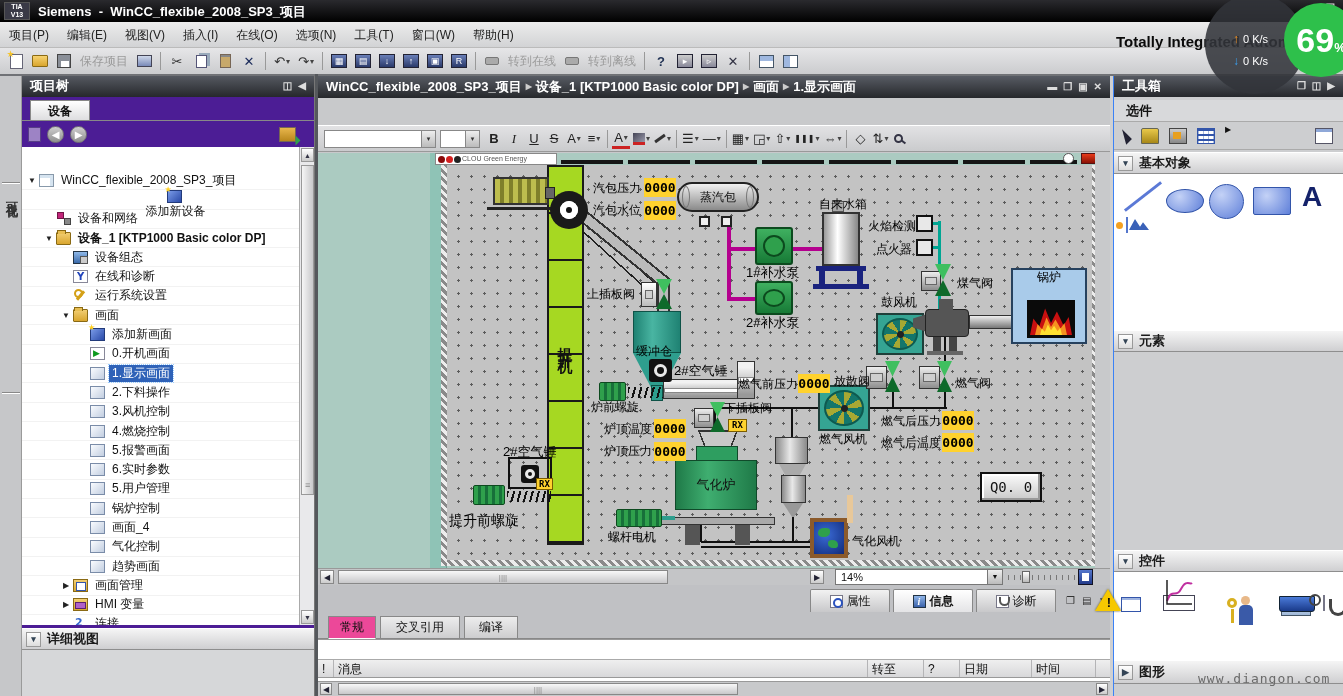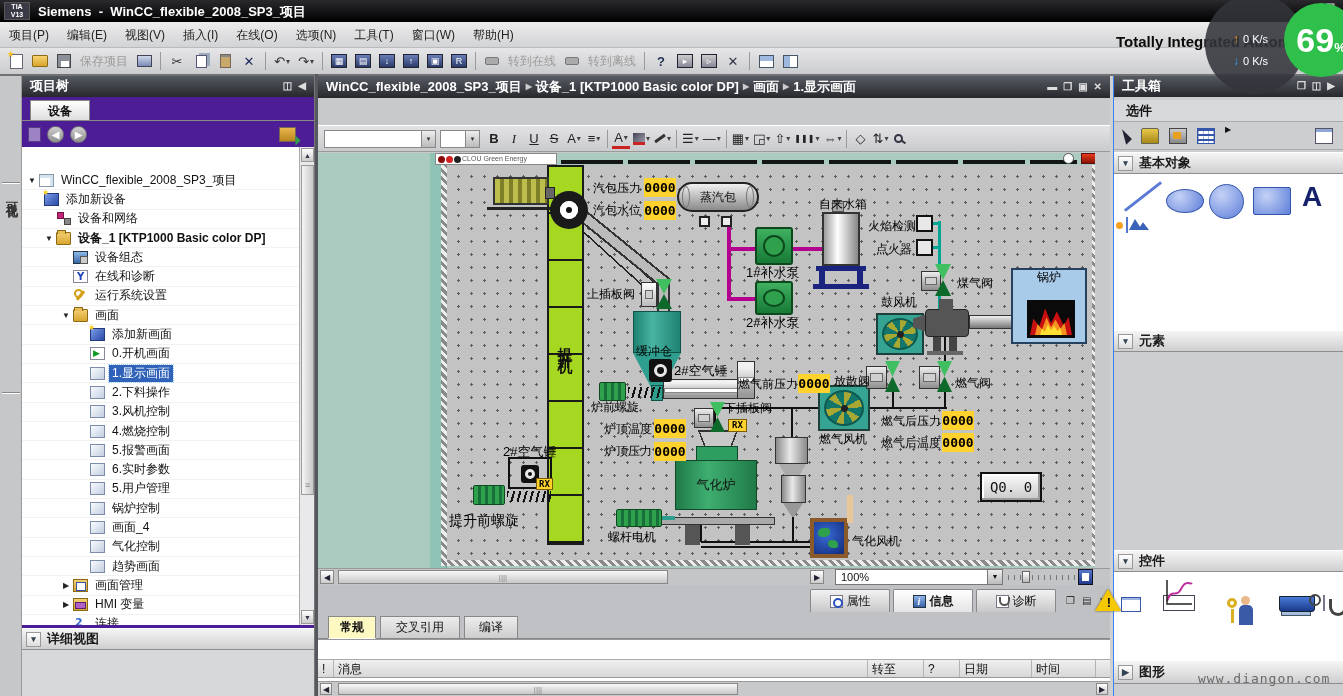--- a/index.html
+++ b/index.html
@@ -205,21 +205,21 @@
 .itab.active{background:linear-gradient(#FFF,#E4E4E6);font-weight:bold}
 .iico{width:13px;height:13px;position:relative}
 .iico.prop{background:#fff;border:1px solid #778}
 .iico.prop::after{content:"";position:absolute;left:2px;top:2px;width:6px;height:6px;border:2px solid #2A52BE;border-radius:50%}
 .iico.info{background:linear-gradient(#8FB4E8,#3A62AA);border:1px solid #234;color:#fff;font:bold italic 10px/12px "Liberation Serif",serif;text-align:center}
 .iico.info::before{content:"i"}
 .iico.diag{background:#fff;border:1px solid #778}
 .iico.diag::after{content:"";position:absolute;left:2px;top:1px;width:7px;height:7px;border:2px solid #555;border-top:none;border-radius:0 0 6px 6px}
 #subtabs{position:absolute;left:0;top:30px;width:100%;height:24px;border-bottom:1px solid #888}
 .stab{position:absolute;top:1px;height:23px;background:linear-gradient(#EDEDED,#CDCDCF);border:1px solid #888;text-align:center;font-size:12px;display:flex;align-items:center;justify-content:center}
-.stab.active{background:#fef9c3;border-bottom:1px solid #fff;font-weight:bold}
+.stab.active{background:#ec4899;border-bottom:1px solid #fff;font-weight:normal}
 #icontent{position:absolute;left:0;top:54px;width:792px;height:42px;background:#fff;border-top:1px solid #999}
 #msghead{position:absolute;left:0;top:74px;width:792px;height:19px;background:linear-gradient(#EFEFEF,#D8D8DA);border-top:1px solid #aaa;border-bottom:1px solid #999;display:flex;font-size:12px;line-height:18px}
 #msghead div{border-right:1px solid #B4B4B6;padding-left:4px;overflow:hidden;white-space:nowrap}
 #bscroll{position:absolute;left:0;top:96px;width:792px;height:15px;background:#C8C9CB;border-top:1px solid #999}
 #bthumb{position:absolute;left:20px;top:1px;width:400px;height:12px;background:linear-gradient(#F8F8F8,#C8C8CA);border:1px solid #888;text-align:center;font-size:8px;color:#888;line-height:11px}
 
 
 #toolbox{position:absolute;left:1113px;top:74px;width:230px;height:622px;background:#CDCED0;border-left:1px solid #3b82f6;z-index:3}
 #toolbox .darkhead{height:23px}
 #optlabel{position:absolute;left:0;top:26px;width:100%;height:22px;font:bold 13px/22px "Liberation Sans",sans-serif;padding-left:12px;border-bottom:1px solid #aaa;background:#D8D9DB}
@@ -398,21 +398,21 @@
       <span style="margin-left:auto;margin-right:12px;width:17px;height:15px;background:linear-gradient(#E8B64C,#B8861C);border:1px solid #765;position:relative">
           <i style="position:absolute;right:-4px;bottom:-3px;border-left:7px solid transparent;border-top:7px solid #2FA04C;transform:rotate(45deg)"></i>
         </span>
     </div>
     <div id="tree">
         <div class="trow" style="padding-left: 4px;">
           <span class="exp">▼</span>
           <span class="tic ic-doc"></span>
           <span class="tl">WinCC_flexible_2008_SP3_项目</span>
         </div>
-        <div class="trow" style="padding-left: 9px;">
+        <div class="trow" style="padding-left: 29px; flex-direction: column;">
           <span class="exp"></span>
           <span class="tic ic-add"></span>
           <span class="tl">添加新设备</span>
         </div>
         <div class="trow" style="padding-left: 21px;">
           <span class="exp"></span>
           <span class="tic ic-network"></span>
           <span class="tl">设备和网络</span>
         </div>
         <div class="trow" style="padding-left: 21px;">
@@ -786,21 +786,21 @@
       <div class="hatchB hatch"></div>
       <div class="hatchR hatch"></div>
 
     </div>
 
     <div id="hscrollrow">
       <span class="scrbtn g" style="left:2px" data-g="◀"></span>
       <div id="hthumb">||||</div>
       <span class="scrbtn g" style="left:492px" data-g="▶"></span>
       <div id="zoomcombo">
-        <span>100%</span>
+        <span>14%</span>
         <span class="dd g" data-g="▼"></span>
       </div>
       <div id="zoomslider">
           <div id="zoomknob"></div>
         </div>
       <div id="fiticon"></div>
     </div>
 
     <div id="inspector">
       <div class="itab" style="left:492px">

